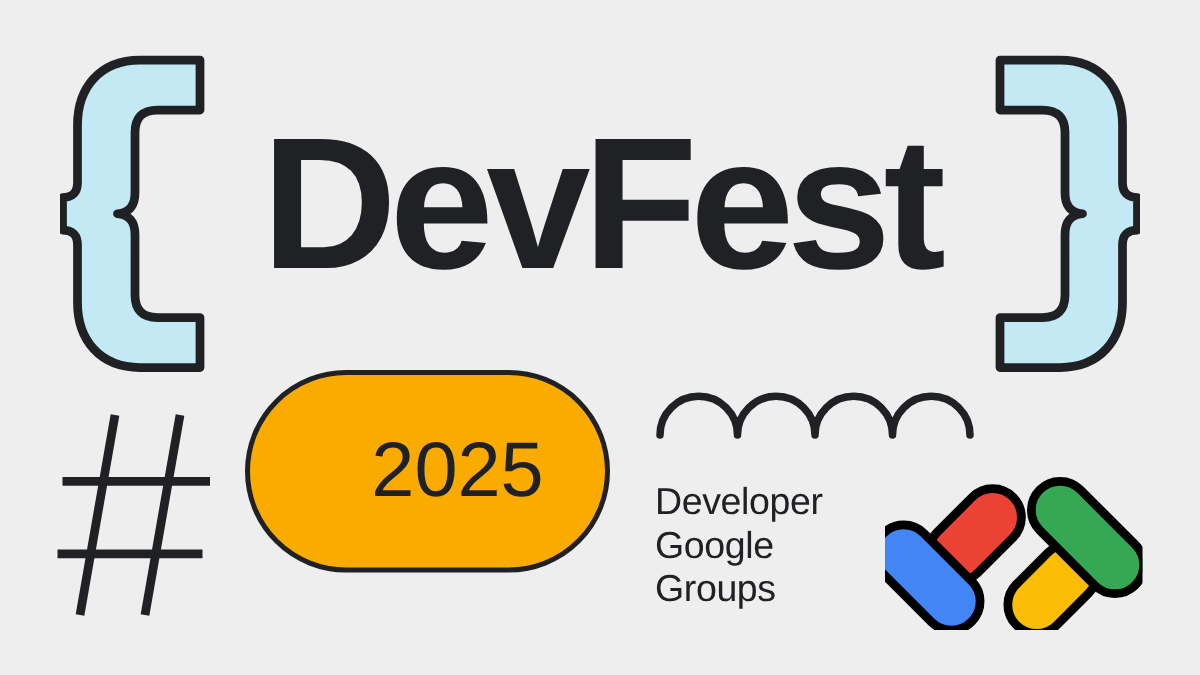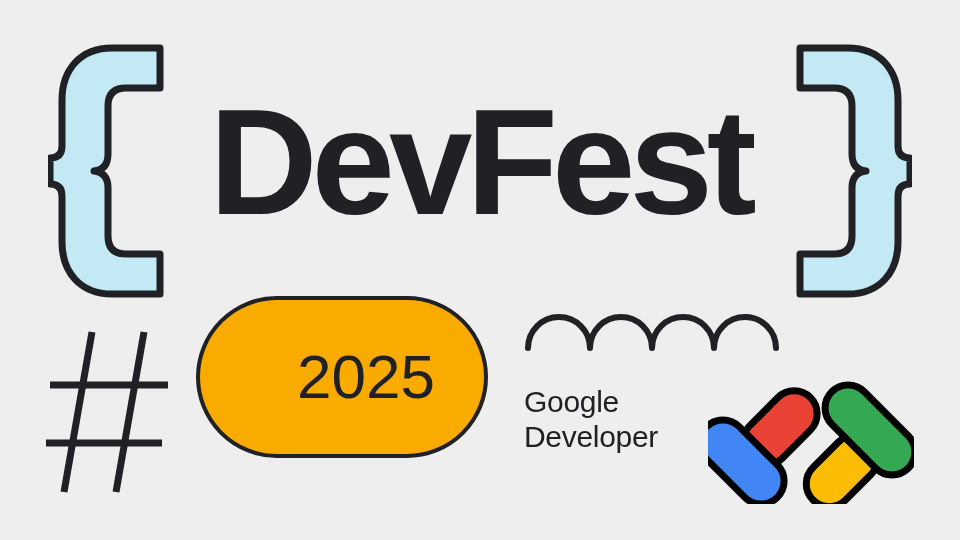--- a/index.html
+++ b/index.html
@@ -208,22 +208,23 @@
       <path d="M 4 52 A 31 31 0 0 1 66 52
                M 66 52 A 31 31 0 0 1 128 52
                M 128 52 A 31 31 0 0 1 190 52
                M 190 52 A 31 31 0 0 1 252 52" fill="none" stroke="#202124" stroke-width="6" stroke-linecap="round"></path>
     </svg>
   </div>
 
   <div id="gdg-lockup">
 
     <div id="gdg-wordmark">
+      <div class="gdg-line">Developer</div>
       <div class="gdg-line">Google</div>
-      <div class="gdg-line">Developer</div>
+      <div class="gdg-line">Groups</div>
     </div>
 
     <div id="gdg-logo">
       <svg viewBox="0 0 206 126" xmlns="http://www.w3.org/2000/svg">
 
         <g>
           <rect x="49" y="7" width="46" height="86" rx="23" transform="rotate(45 72 50)" fill="#EA4335" stroke="#000000" stroke-width="7"></rect>
         </g>
         <g>
           <rect x="11" y="34" width="46" height="100" rx="23" transform="rotate(-45 34 84)" fill="#4285F4" stroke="#000000" stroke-width="7"></rect>

